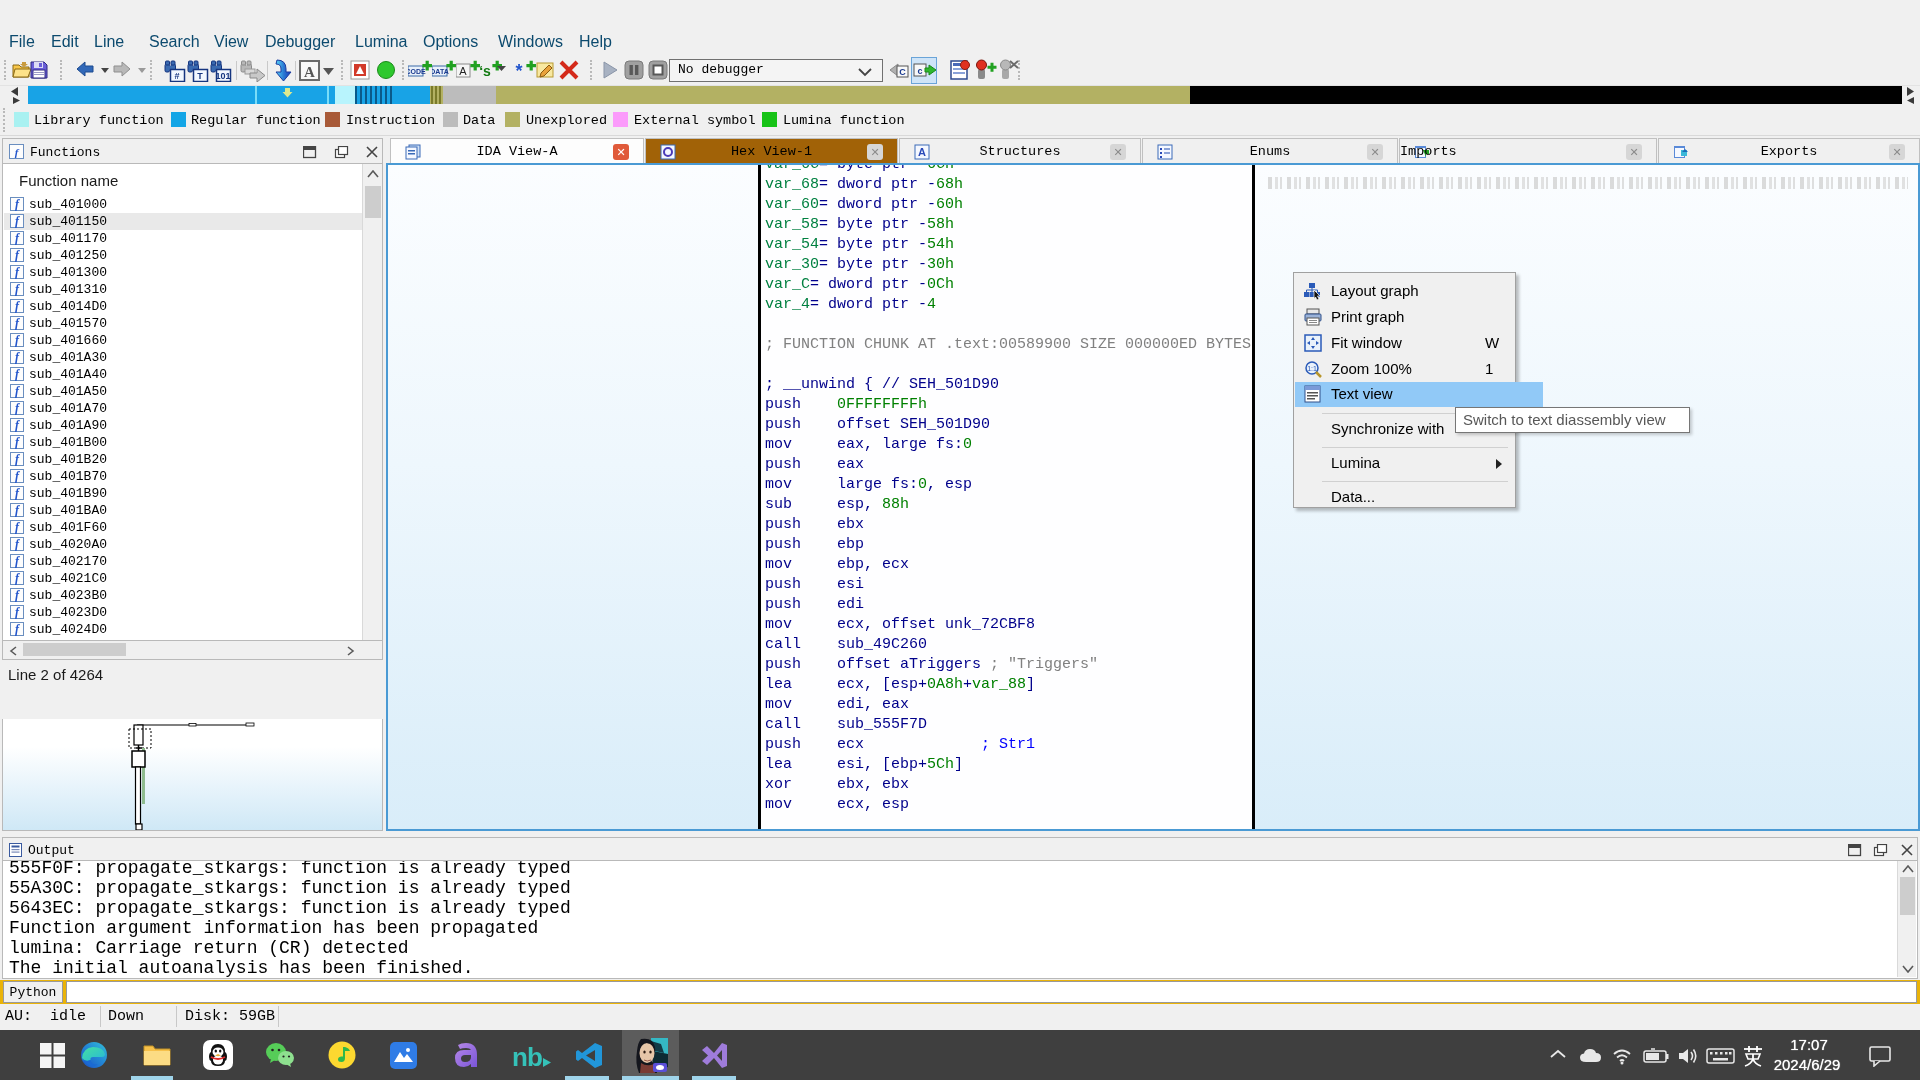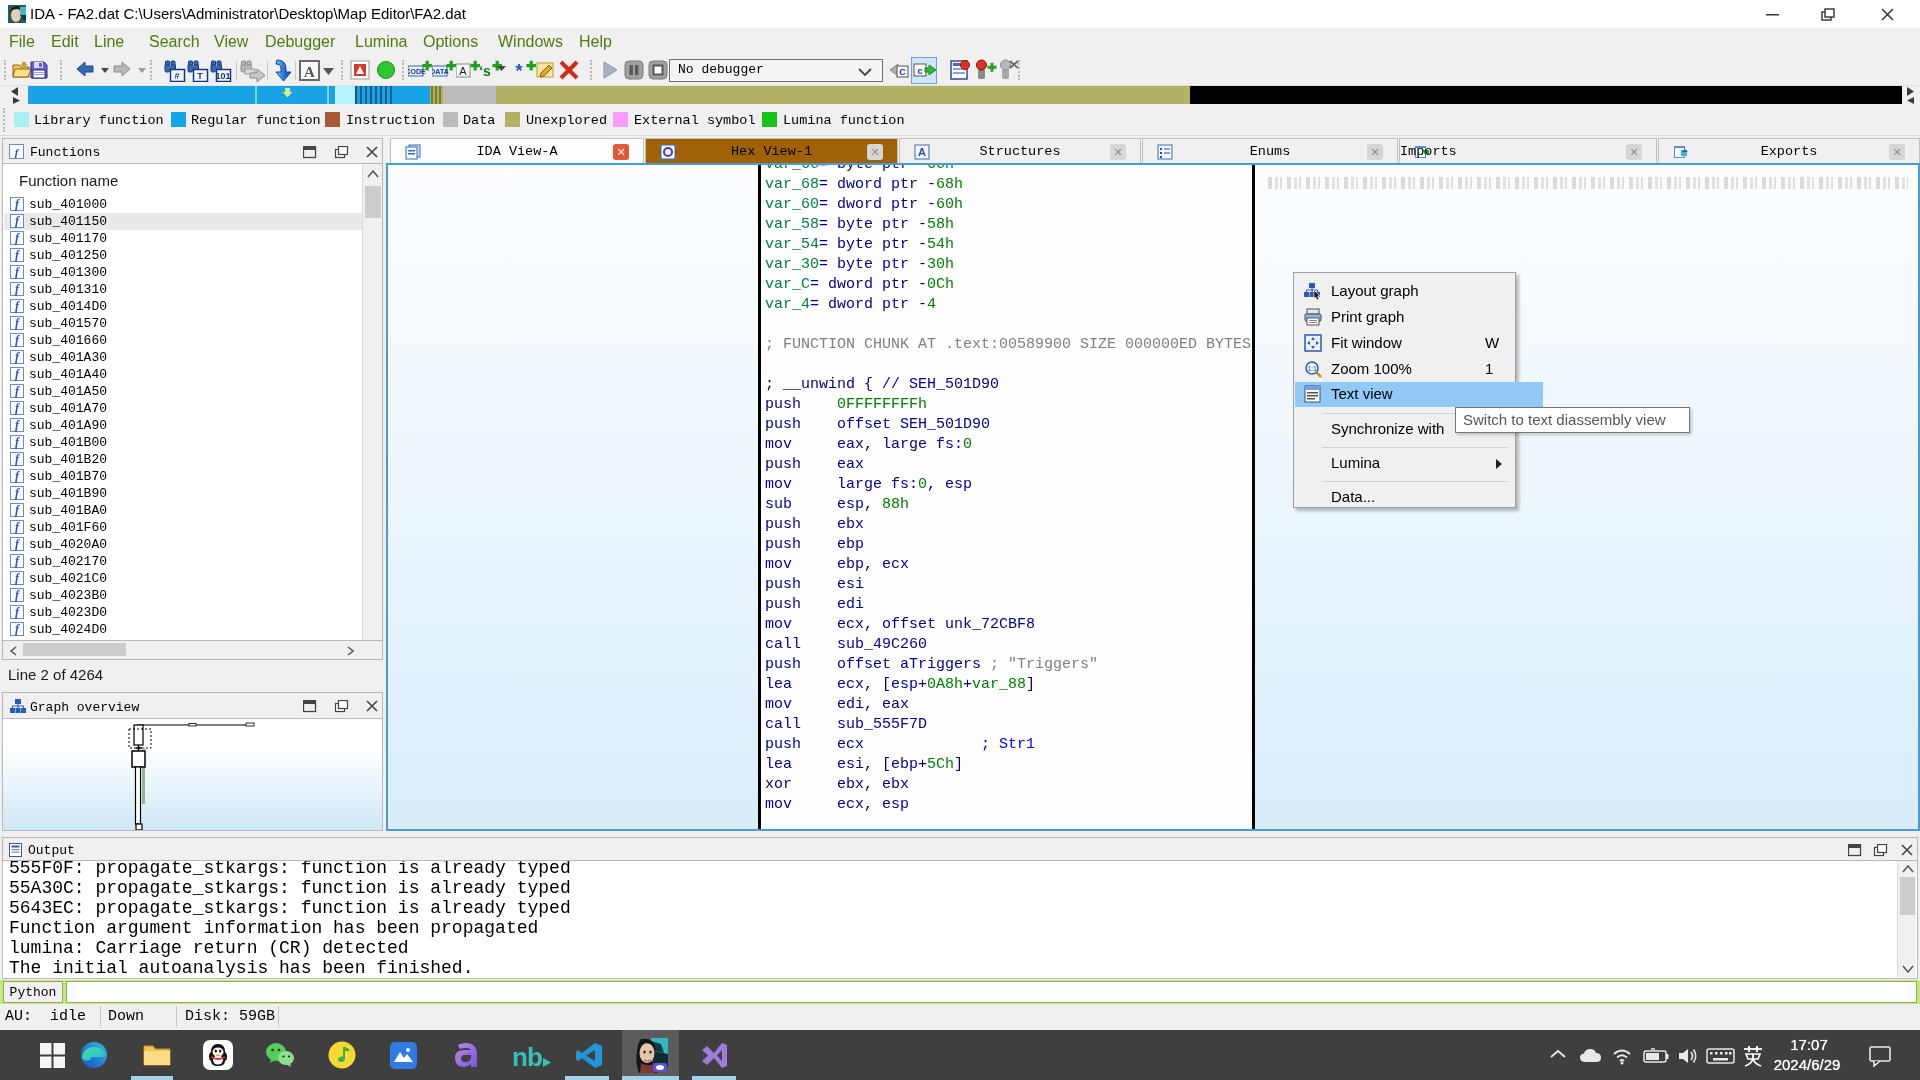--- a/index.html
+++ b/index.html
@@ -2,21 +2,21 @@
 <html><head><meta charset="utf-8"><style>
 *{margin:0;padding:0;box-sizing:border-box}
 html,body{width:1920px;height:1080px;overflow:hidden}
 #s{position:relative;width:1920px;height:1080px;background:#f0f0f0;font-family:"Liberation Mono",monospace;color:#000}
 .abs{position:absolute}
 .sans{font-family:"Liberation Sans",sans-serif}
 
 #titlebar{left:0;top:0;width:1920px;height:28px;background:#fff}
 #title-text{left:30px;top:5px;font-size:15px;color:#000}
 #menubar{left:0;top:28px;width:1920px;height:27px;background:#f0f0f0}
-.menu-item{position:absolute;top:5px;font-size:16px;color:#4d7c0f;font-family:"Liberation Sans",sans-serif}
+.menu-item{position:absolute;top:5px;font-size:16px;color:#0c4a6e;font-family:"Liberation Sans",sans-serif}
 #toolbar{left:0;top:55px;width:1920px;height:31px;background:#f0f0f0;border-bottom:1px solid #e3e3e3}
 .tsep{position:absolute;top:5px;height:20px;width:0;border-left:2px dotted #b9b9b9}
 
 #navband{left:0;top:86px;width:1920px;height:18px;background:#f0f0f0}
 #bandbody{position:absolute;left:28px;top:0;width:1874px;height:18px;background:#b3b163}
 .bseg{position:absolute;top:0;height:18px}
 
 #legend{left:0;top:104px;width:1920px;height:32px;background:#f0f0f0;border-bottom:1px solid #d9d9d9}
 .lsq{position:absolute;top:8px;width:15px;height:15px}
 .ltx{position:absolute;top:9px;font-size:13.5px;color:#000}
@@ -43,45 +43,29 @@
 .mi{position:absolute;left:1px;width:248px;height:25px}
 .mi .txt{position:absolute;left:36px;top:3px}
 .mi .sc{position:absolute;left:190px;top:3px}
 .msep{position:absolute;left:28px;width:186px;border-top:1px solid #d0d0d0}
 
 #tooltip{left:1455px;top:407px;width:235px;height:26px;background:#fff;border:1px solid #767676;box-shadow:2px 2px 3px rgba(0,0,0,0.2);font-size:15px;color:#575757;padding:3px 0 0 7px}
 
 #outhead{left:2px;top:837px;width:1916px;height:24px}
 #outbody{left:2px;top:861px;width:1916px;height:118px;background:#fff;border:1px solid #b9b9b9;border-top:none;overflow:hidden}
 #outtext{position:absolute;left:6px;top:-3px;font-size:18px;line-height:20px;white-space:pre}
-#pyrow{left:0px;top:980px;width:1920px;height:24px;background:#bef264}
+#pyrow{left:0px;top:980px;width:1920px;height:24px;background:#eab308}
 #pylabel{position:absolute;left:3px;top:1px;width:60px;height:22px;background:#f0f0f0;border:1px solid #9a9a9a;font-size:13px;text-align:center;padding-top:3px}
 #pyinput{position:absolute;left:66px;top:1px;width:1851px;height:22px;background:#fff;border:1px solid #9a9a9a}
 #statusbar{left:0;top:1004px;width:1920px;height:26px;background:#f0f0f0;font-size:15px;white-space:pre}
 
 #taskbar{left:0;top:1030px;width:1920px;height:50px;background:#3f3f3f}
 .tunder{position:absolute;top:46px;height:4px;background:#9fd4ea}
 </style></head><body>
 <div id="s">
-<div class="abs" id="titlebar">
-<svg class="abs" style="left:8px;top:5px" width="18" height="18">
-        <rect x="0" y="0" width="18" height="18" fill="#275a5e"></rect>
-        <ellipse cx="8" cy="10" rx="5" ry="7" fill="#e8cdb0"></ellipse>
-        <path d="M2 8 Q3 1 9 1 Q16 2 15 9 Q13 5 10 4 Q4 4 2 8Z" fill="#1d1d1d"></path>
-        <rect x="12" y="2" width="6" height="8" fill="#3fb8c9"></rect>
-        <path d="M12 10 L18 10 L18 16 Q14 14 12 10Z" fill="#123a46"></path>
-      </svg>
-<div class="abs sans" id="title-text">IDA - FA2.dat C:\Users\Administrator\Desktop\Map Editor\FA2.dat</div>
-<svg class="abs" style="left:1758px;top:8px" width="150" height="14">
-<rect x="8" y="6" width="13" height="1.5" fill="#333"></rect>
-<rect x="64" y="4" width="9" height="8" fill="#fff" stroke="#333" stroke-width="1.4"></rect>
-        <rect x="67" y="1" width="9" height="8" fill="#fff" stroke="#333" stroke-width="1.4"></rect>
-<path d="M124 1 L135 12 M135 1 L124 12" stroke="#333" stroke-width="1.5"></path>
-</svg>
-</div>
 <div class="abs" id="menubar">
       <div class="menu-item" style="left:9px">File</div>
       <div class="menu-item" style="left:51px">Edit</div>
       <div class="menu-item" style="left:94px">Line</div>
       <div class="menu-item" style="left:149px">Search</div>
       <div class="menu-item" style="left:214px">View</div>
       <div class="menu-item" style="left:265px">Debugger</div>
       <div class="menu-item" style="left:355px">Lumina</div>
       <div class="menu-item" style="left:423px">Options</div>
       <div class="menu-item" style="left:498px">Windows</div>
@@ -521,37 +505,20 @@
     <div class="abs" style="left:2px;top:641px;width:381px;height:19px;background:#f0f0f0;border:1px solid #b9b9b9;border-top:none">
 <svg class="abs" style="left:6px;top:5px" width="8" height="10">
         <path d="M7 1 L2 5 L7 9" stroke="#5a5a5a" stroke-width="1.6" fill="none"></path>
       </svg>
 <div class="abs" style="left:20px;top:2px;width:103px;height:13px;background:#cdcdcd"></div>
 <svg class="abs" style="left:344px;top:5px" width="8" height="10">
         <path d="M1 1 L6 5 L1 9" stroke="#5a5a5a" stroke-width="1.6" fill="none"></path>
       </svg>
     </div>
     <div class="abs sans" style="left:8px;top:666px;font-size:15px;color:#1a1a1a">Line 2 of 4264</div>
-<div class="abs phead" style="left:2px;top:692px;width:381px;height:27px">
-      <svg class="abs" style="left:7px;top:6px" width="16" height="15">
-        <rect x="5" y="0" width="6" height="5" fill="#2a5ab8"></rect>
-        <rect x="0" y="9" width="5" height="5" fill="#2a5ab8"></rect>
-        <rect x="5.5" y="9" width="5" height="5" fill="#2a5ab8"></rect>
-        <rect x="11" y="9" width="5" height="5" fill="#2a5ab8"></rect>
-        <path d="M8 5 L8 9 M2.5 9 L2.5 7 L13.5 7 L13.5 9" stroke="#2a5ab8" fill="none"></path>
-      </svg>
-      <div class="abs" style="left:27px;top:7px">Graph overview</div>
-<svg class="abs" style="left:300px;top:7px" width="80" height="13">
-<rect x="0.5" y="0.5" width="12" height="11" fill="none" stroke="#444" stroke-width="1.3"></rect>
-        <rect x="0.5" y="0.5" width="12" height="3.5" fill="#444"></rect>
-<rect x="32.5" y="3.5" width="9" height="8" fill="#fff" stroke="#444" stroke-width="1.2"></rect>
-        <rect x="35.5" y="0.5" width="9" height="8" fill="#fff" stroke="#444" stroke-width="1.2"></rect>
-<path d="M64 1 L74 11 M74 1 L64 11" stroke="#444" stroke-width="1.6"></path>
-</svg>
-    </div>
     <div class="abs" style="left:2px;top:719px;width:381px;height:112px;background:linear-gradient(to bottom,#ffffff 25%,#e2f1fa 70%,#cfe8f6);border:1px solid #b9b9b9;border-top:none;overflow:hidden">
 <svg class="abs" style="left:0;top:0" width="381" height="112">
 <path d="M134 6 L248 6" stroke="#000" stroke-width="1.2" fill="none"></path>
 <rect x="243" y="4" width="8" height="3" fill="#fff" stroke="#000" stroke-width="0.8"></rect>
 <rect x="186" y="4.5" width="7" height="2.5" fill="#fff" stroke="#000" stroke-width="0.8"></rect>
 <rect x="131" y="6" width="9" height="20" fill="#fff" stroke="#000" stroke-width="1.2"></rect>
 <rect x="126" y="10" width="22" height="19" fill="none" stroke="#000" stroke-width="1" stroke-dasharray="2,2"></rect>
 <path d="M135.5 26 L135.5 32 M133 29 L139 29" stroke="#000" stroke-width="1.5"></path>
 <rect x="139" y="29" width="3" height="56" fill="#8fbc8f"></rect>
 <rect x="129" y="32" width="13" height="16" fill="#fff" stroke="#000" stroke-width="1.5"></rect>

